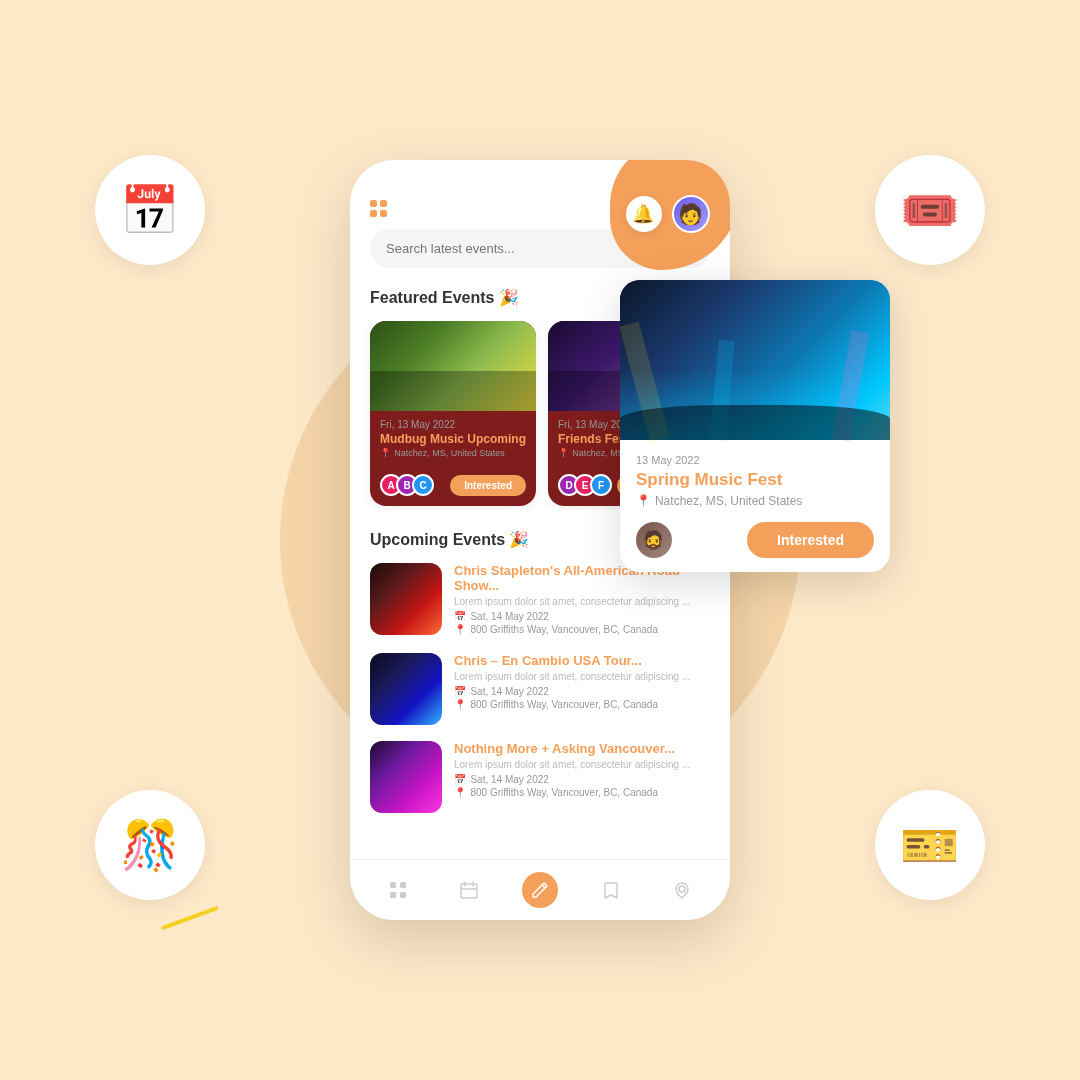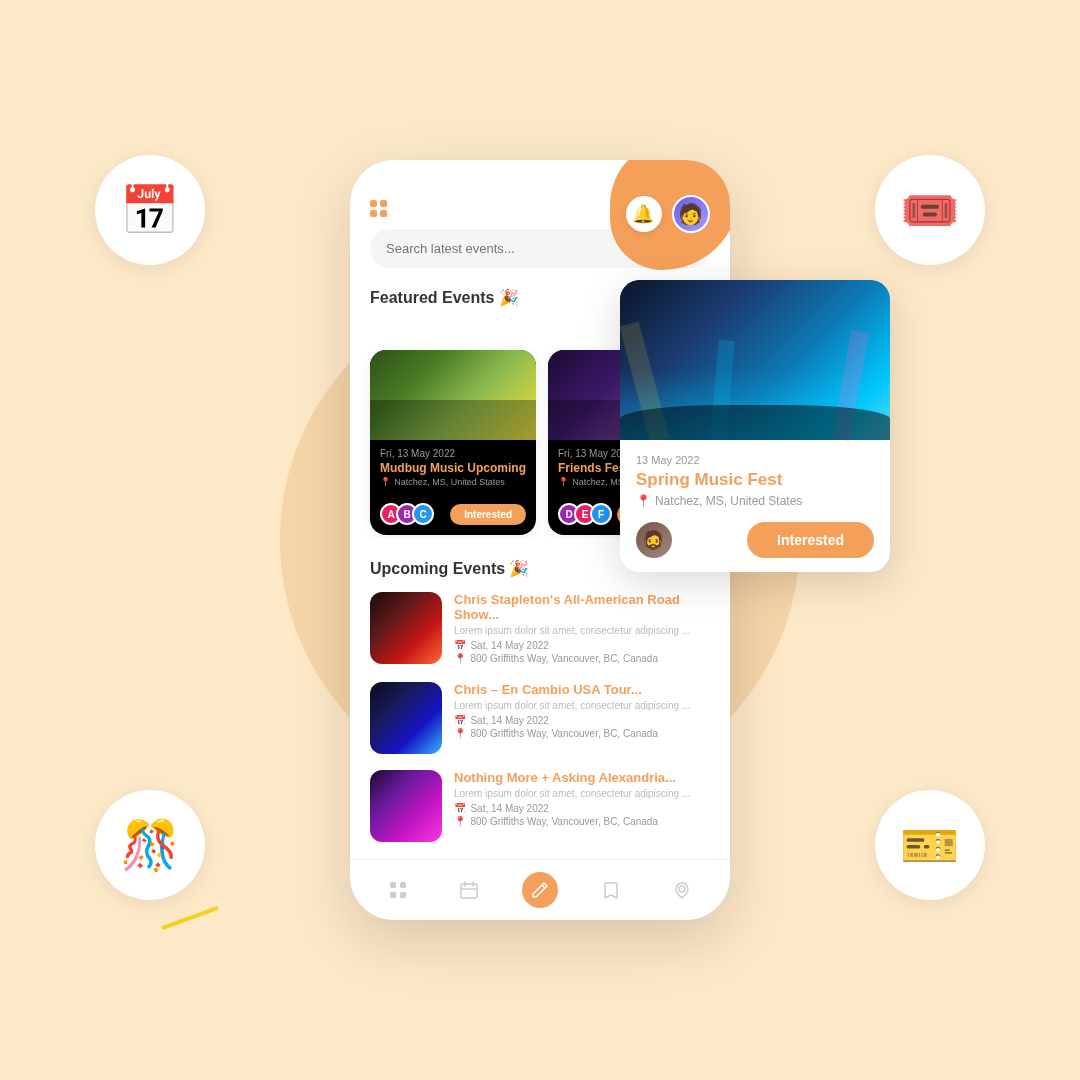--- a/index.html
+++ b/index.html
@@ -189,26 +189,25 @@
       overflow-x: auto;
       scrollbar-width: none;
       padding-bottom: 4px;
       padding-left: 20px;
       padding-right: 20px;
     }
     .featured-scroll::-webkit-scrollbar { display: none; }
 
     .event-card {
       min-width: 155px;
-      background: #000000;
+      background: #7f1d1d;
       border-radius: 16px;
       box-shadow: 0 2px 12px rgba(0,0,0,0.08);
       overflow: hidden;
       flex-shrink: 0;
-      margin-top: 29px;
     }
 
     
     .concert-img {
       width: 100%;
       height: 90px;
       position: relative;
       overflow: hidden;
     }
 
@@ -612,21 +611,21 @@
             <div class="upcoming-meta">
               <span>📍</span>
               <span>800 Griffiths Way, Vancouver, BC, Canada</span>
             </div>
           </div>
         </div>
 
         <div class="upcoming-item">
           <div class="upcoming-img upcoming-img-3"></div>
           <div class="upcoming-info">
-            <div class="upcoming-title">Nothing More + Asking Alexandria...</div>
+            <div class="upcoming-title">Nothing More + Asking Vancouver...</div>
             <div class="upcoming-desc">Lorem ipsum dolor sit amet, consectetur adipiscing ...</div>
             <div class="upcoming-meta">
               <span>📅</span>
               <span>Sat, 14 May 2022</span>
             </div>
             <div class="upcoming-meta">
               <span>📍</span>
               <span>800 Griffiths Way, Vancouver, BC, Canada</span>
             </div>
           </div>

